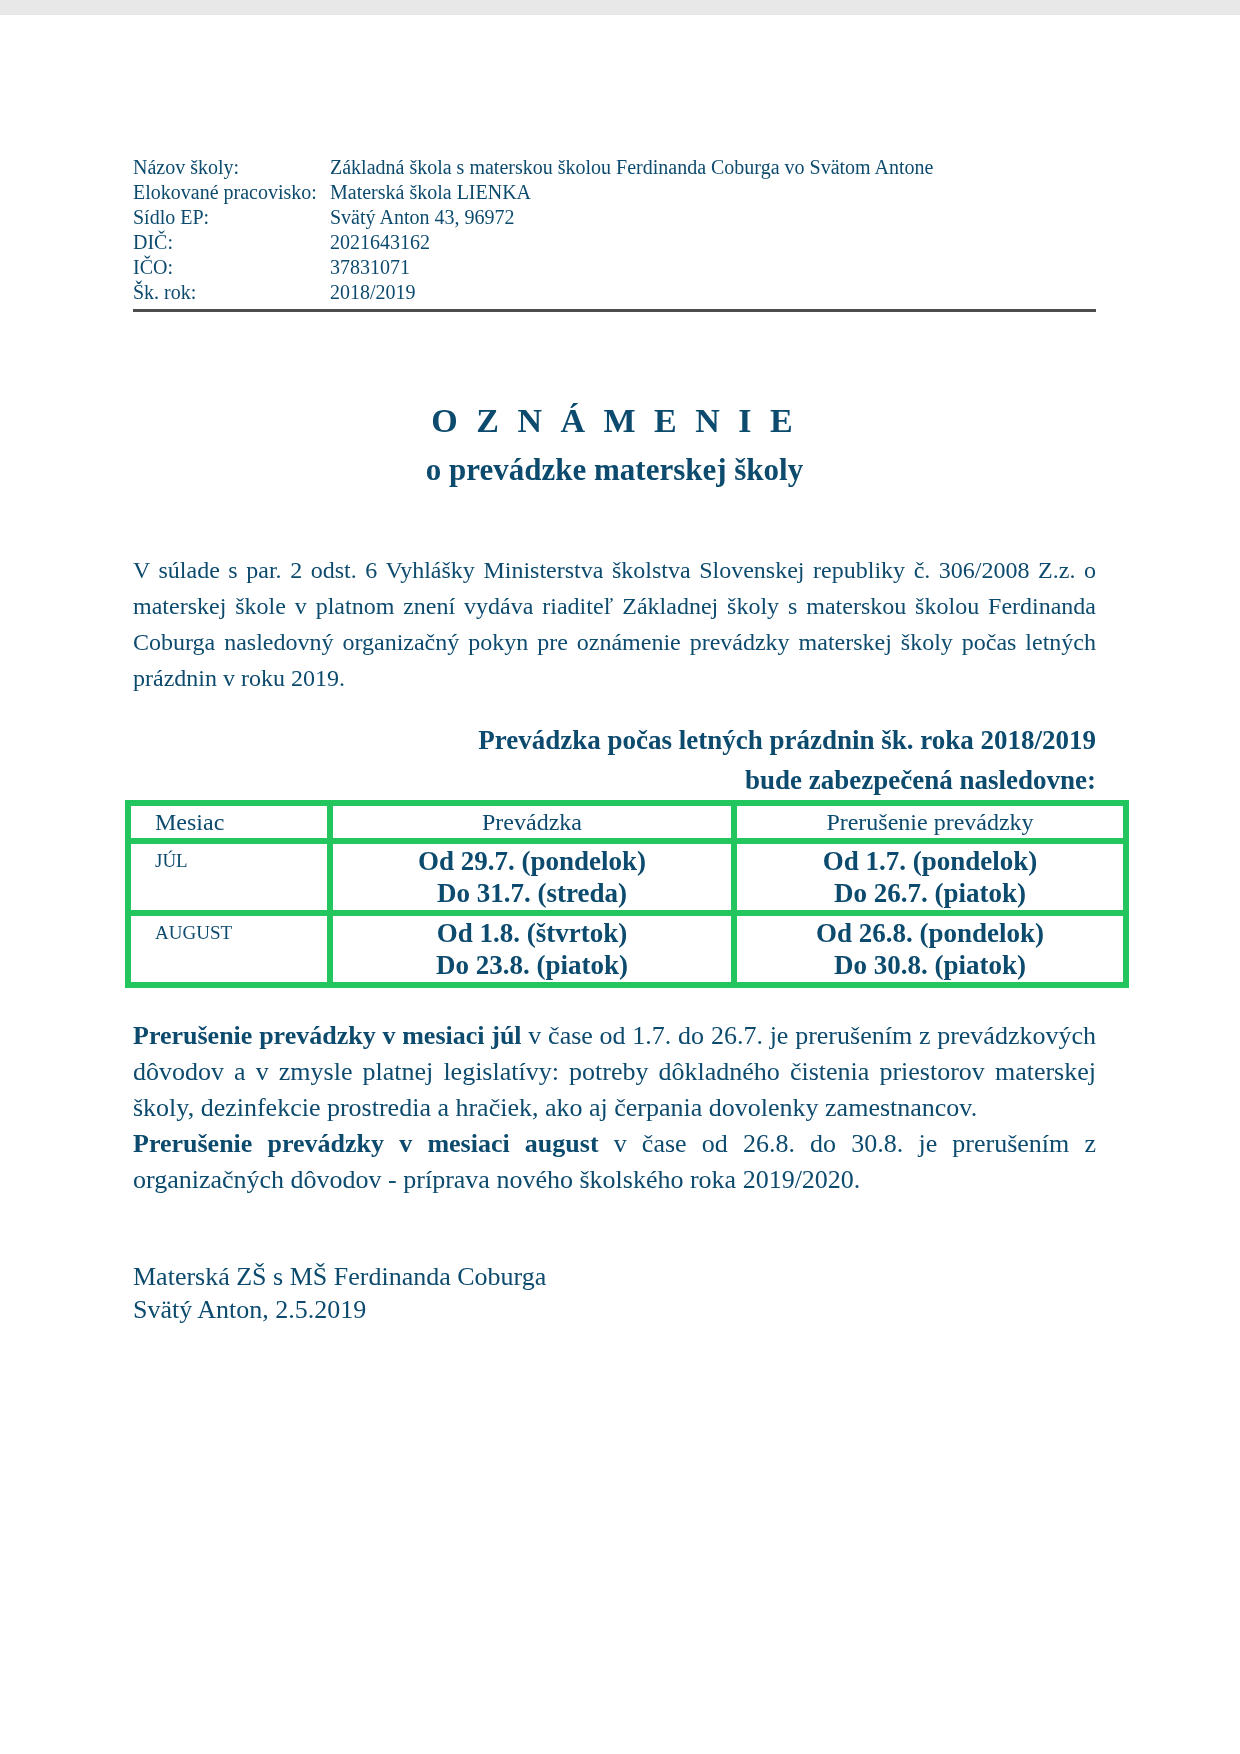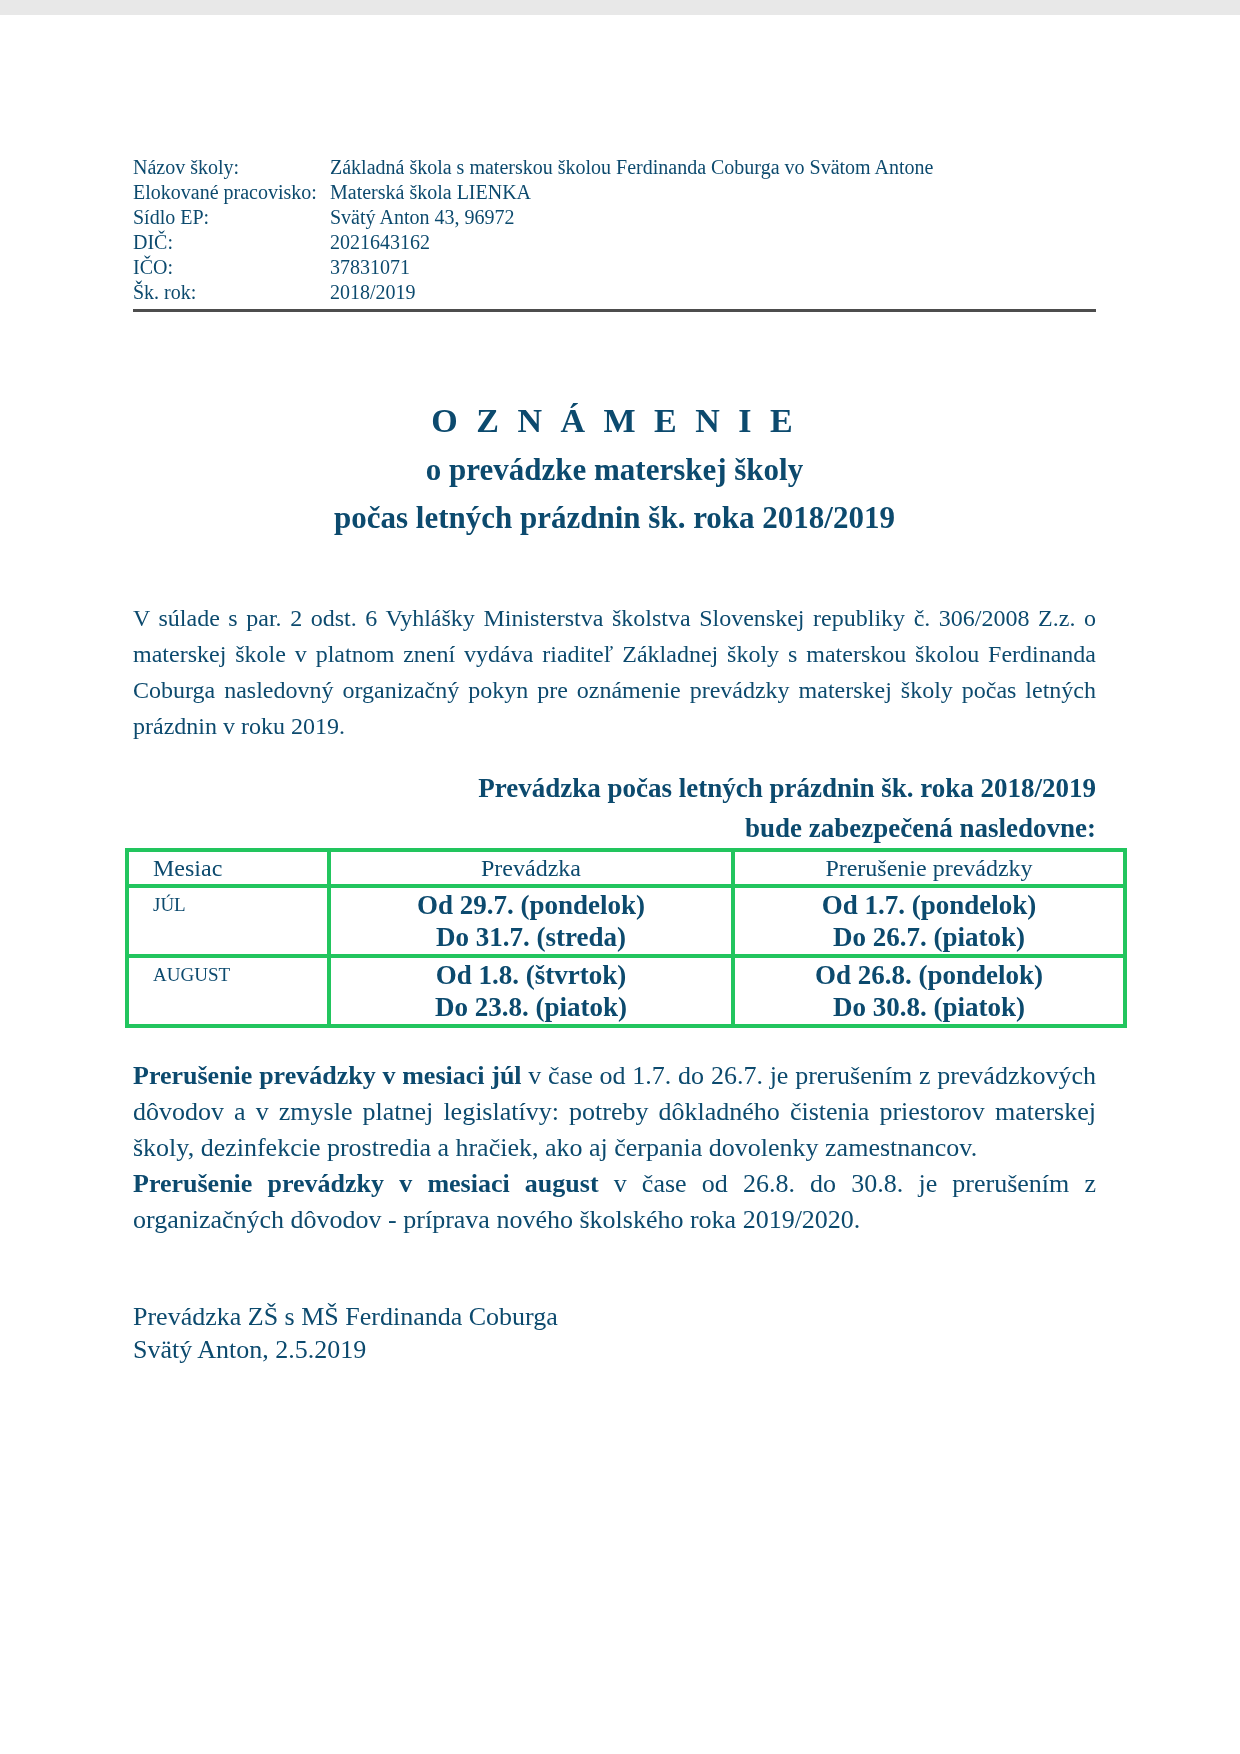--- a/index.html
+++ b/index.html
@@ -54,21 +54,21 @@
   }
 
   
   .op-table {
     border-collapse: collapse;
     width: 998px;
     margin-left: -8px;
     table-layout: fixed;
   }
   .op-table th, .op-table td {
-    border: 4px solid #22c55e;
+    border: 6px solid #22c55e;
     padding: 1px 24px;
     box-sizing: border-box;
   }
   .op-table col.c1 { width: 202px; }
   .op-table col.c2 { width: 404px; }
   .op-table col.c3 { width: 392px; }
   .op-table th {
     font-weight: normal;
     font-size: 24px;
     line-height: 30px;
@@ -137,21 +137,20 @@
     <div class="school-info-row">
       <span class="school-info-label">Šk. rok:</span>
       <span class="school-info-value">2018/2019</span>
     </div>
   </div>
   <hr class="header-divider">
 
   <div class="title-block">
     <div class="title-main">O Z N Á M E N I E</div>
     <div class="title-sub">o prevádzke materskej školy</div>
-    <div class="title-sub">počas letných prázdnin šk. roka 2018/2019</div>
   </div>
 
   <p class="intro-paragraph">V súlade s par. 2 odst. 6 Vyhlášky Ministerstva školstva Slovenskej republiky č. 306/2008 Z.z. o materskej škole v platnom znení vydáva riaditeľ Základnej školy s materskou školou Ferdinanda Coburga nasledovný organizačný pokyn pre oznámenie prevádzky materskej školy počas letných prázdnin v roku 2019.</p>
 
   <div class="table-heading">
     <div>Prevádzka počas letných prázdnin šk. roka 2018/2019</div>
     <div>bude zabezpečená nasledovne:</div>
   </div>
 
   <table class="op-table">
@@ -192,17 +191,17 @@
       </tr>
     </tbody>
   </table>
 
   <div class="para-block">
     <p><span class="para-lead">Prerušenie prevádzky v mesiaci júl</span><span> v čase od 1.7. do 26.7. je prerušením z prevádzkových dôvodov a v zmysle platnej legislatívy:  potreby dôkladného čistenia priestorov materskej školy, dezinfekcie prostredia a hračiek, ako aj čerpania dovolenky zamestnancov.</span></p>
     <p><span class="para-lead">Prerušenie prevádzky v mesiaci august</span><span> v čase od 26.8. do 30.8. je prerušením z organizačných dôvodov - príprava nového školského roka 2019/2020.</span></p>
   </div>
 
   <div class="signature">
-    <div>Prevádzka ZŠ s MŠ Ferdinanda Coburga</div>
+    <div>Materská ZŠ s MŠ Ferdinanda Coburga</div>
     <div>Svätý Anton, 2.5.2019</div>
   </div>
 
 </div>
 
 </body></html>

